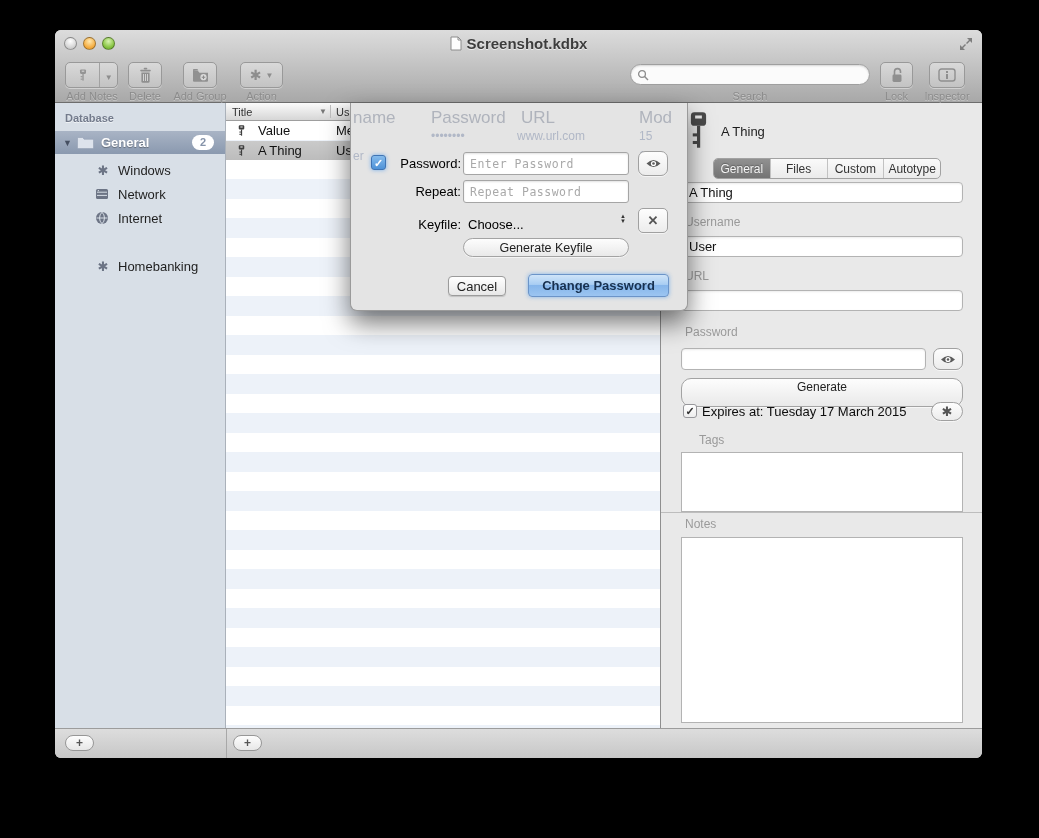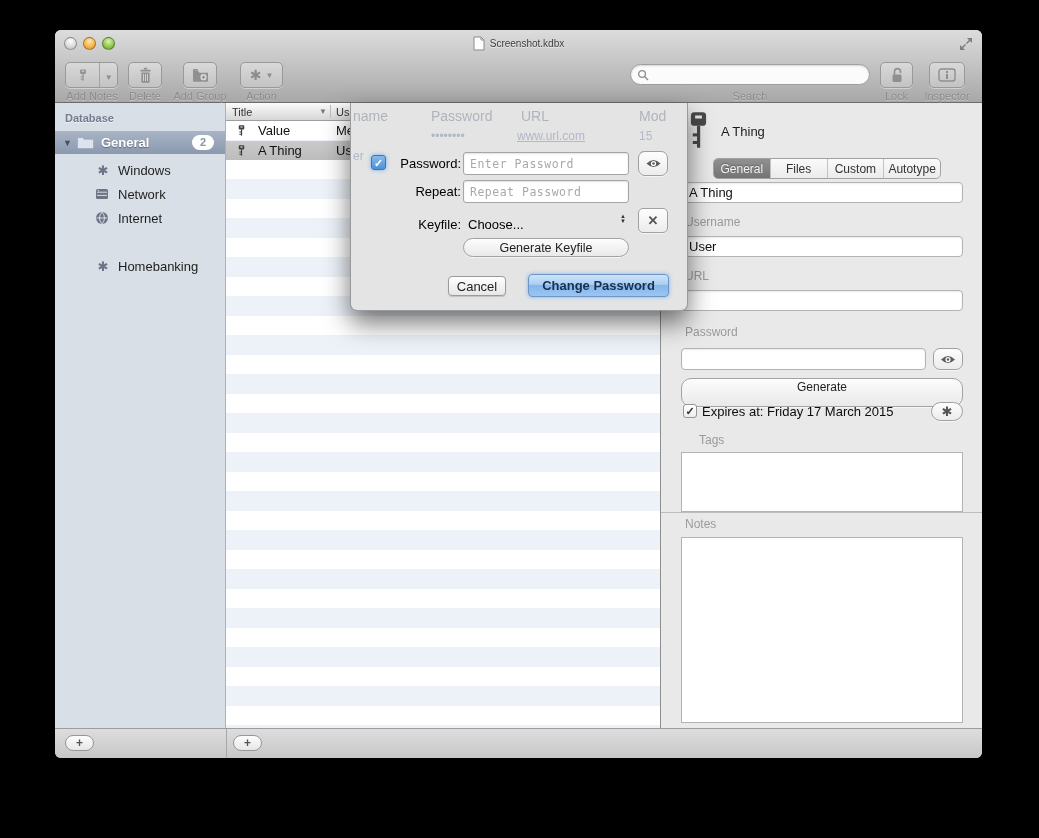--- a/index.html
+++ b/index.html
@@ -12,21 +12,21 @@
   
   .titlebar { position:absolute; left:0; top:0; right:0; height:27px;
               background:linear-gradient(#dcdcdc,#c9c9c9); }
   .lights { position:absolute; left:9px; top:7px; display:flex; gap:6px; }
   .light { width:13px; height:13px; border-radius:50%; border:1px solid rgba(0,0,0,.35); }
   .light.close { background:radial-gradient(circle at 50% 30%, #ffffff, #d8d8d8 60%, #b8b8b8); }
   .light.min   { background:radial-gradient(circle at 50% 30%, #ffe9b0, #f6b24a 60%, #d98b1e); }
   .light.zoom  { background:radial-gradient(circle at 50% 30%, #d9f3b1, #8cc748 60%, #5f9e22); }
   .win-title { position:absolute; left:0; right:0; top:0; height:27px; display:flex;
                align-items:center; justify-content:center; gap:5px;
-               font-size:10px; font-weight:normal; color:#3d3d3d; text-shadow:0 1px 0 rgba(255,255,255,.6); }
+               font-size:15px; font-weight:bold; color:#3d3d3d; text-shadow:0 1px 0 rgba(255,255,255,.6); }
   .fullscreen { position:absolute; right:9px; top:7px; width:14px; height:14px; }
 
   .toolbar { position:absolute; left:0; top:27px; right:0; height:46px;
              background:linear-gradient(#c9c9c9,#a8a8a8); border-bottom:1px solid #6d6d6d; }
   .tb-btn { position:absolute; top:5px; height:26px; border:1px solid #999;
             border-radius:5px; background:linear-gradient(#d9d9d9,#c3c3c3);
             box-shadow:0 1px 0 rgba(255,255,255,.4); display:flex; align-items:center; justify-content:center;
             color:#8d8d8d; }
   .tb-label { position:absolute; top:33px; font-size:11px; color:#8b8b8b; text-align:center;
               text-shadow:0 1px 0 rgba(255,255,255,.35); }
@@ -100,21 +100,21 @@
                    box-shadow:0 0 4px rgba(110,170,235,.9); }
   .insp-box { position:absolute; left:20px; width:282px; background:#fff; border:1px solid #b3b3b3;
               font-size:12px; padding:3px 6px; resize:none; outline:none; font-family:"Liberation Sans",sans-serif; }
   .insp-divider { position:absolute; left:0; right:0; top:409px; height:1px; background:#bdbdbd; }
 
   
   .sheet { position:absolute; left:295px; top:73px; width:338px; height:208px; z-index:50;
            background:#e4e4e4; border-radius:0 0 7px 7px; border:1px solid #9a9a9a; border-top:none;
            box-shadow:0 12px 26px rgba(0,0,0,.55); }
   .ghost { position:absolute; font-size:12px; pointer-events:none; }
-  .ghost.h { color:rgba(110,120,140,.45); font-size:14px; }
+  .ghost.h { color:rgba(110,120,140,.45); font-size:17px; }
   .ghost.v { color:rgba(125,140,170,.5); font-size:12px; }
   .sh-label { position:absolute; width:92px; text-align:right; font-size:13px; color:#000; }
   .sh-field { position:absolute; left:112px; width:166px; height:23px; border:1px solid #a5a5a5;
               border-radius:3px; background:#fff; box-shadow:inset 0 1px 2px rgba(0,0,0,.12);
               padding:0 6px; font-size:12px; outline:none; }
   .sh-field::placeholder, .mono-ph::placeholder { font-family:"DejaVu Sans Mono",monospace;
               color:#a9a9a9; font-size:11.5px; letter-spacing:.5px; }
   .aqua-btn { position:absolute; border:1px solid #9b9b9b; border-radius:4px;
               background:linear-gradient(#ffffff,#e7e7e7); font-size:13px; color:#222;
               display:flex; align-items:center; justify-content:center;
@@ -332,41 +332,41 @@
       <svg width="16" height="11" viewBox="0 0 16 11">
         <path d="M1 5.5 Q8 -1.5 15 5.5 Q8 12.5 1 5.5 z" fill="#5c5c5c"></path>
         <circle cx="8" cy="5.5" r="2.6" fill="#fff"></circle>
         <circle cx="8" cy="5.5" r="1.3" fill="#5c5c5c"></circle>
       </svg>
     </div>
 
     <div class="pill" style="position:absolute; left:20px; top:275px; width:282px; height:29px; line-height:17px;">Generate</div>
 
     <div class="checkbox" style="position:absolute; left:22px; top:301px;">✓</div>
-    <div style="position:absolute; left:41px; top:301px; font-size:13px; color:#0d0d0d;">Expires at: Friday 17 March 2015</div>
+    <div style="position:absolute; left:41px; top:301px; font-size:13px; color:#0d0d0d;">Expires at: Tuesday 17 March 2015</div>
     <div class="chrome-btn" style="position:absolute; left:270px; top:299px; width:32px; height:19px; border-radius:10px;">
       <span style="font-size:13px; color:#555;">✱</span>
     </div>
 
     <div class="insp-label" style="top:330px;margin-left:14px;">Tags</div>
     <textarea class="insp-box" style="top: 349px; height: 60px;"></textarea>
 
     <div class="insp-divider"></div>
 
     <div class="insp-label" style="top:414px;">Notes</div>
     <textarea class="insp-box" style="top: 434px; height: 186px;"></textarea>
   </div>
 
   <div class="sheet">
     <span class="ghost h" style="left:2px; top:5px;">name</span>
     <span class="ghost h" style="left:80px; top:5px;">Password</span>
     <span class="ghost h" style="left:170px; top:5px;">URL</span>
     <span class="ghost h" style="left:288px; top:5px;">Mod</span>
     <span class="ghost v" style="left:80px; top:26px;">••••••••</span>
-    <span class="ghost v" style="left:166px; top:26px;text-decoration:underline;">www.url.com</span>
+    <span class="ghost v" style="left:166px; top:26px;">www.url.com</span>
     <span class="ghost v" style="left:288px; top:26px;">15</span>
     <span class="ghost v" style="left:2px; top:46px;">er</span>
     <span class="ghost v" style="left:288px; top:46px;">15</span>
 
     <div class="checkbox blue" style="position:absolute; left:20px; top:52px; width:15px; height:15px; line-height:14px;">✓</div>
     <div class="sh-label" style="left:18px; top:53px;">Password:</div>
     <input class="sh-field mono-ph" style="top: 49px;" placeholder="Enter Password">
     <div class="chrome-btn" style="position:absolute; left:287px; top:48px; width:30px; height:25px;">
       <svg width="17" height="11" viewBox="0 0 16 11">
         <path d="M1 5.5 Q8 -1.5 15 5.5 Q8 12.5 1 5.5 z" fill="#5c5c5c"></path>

